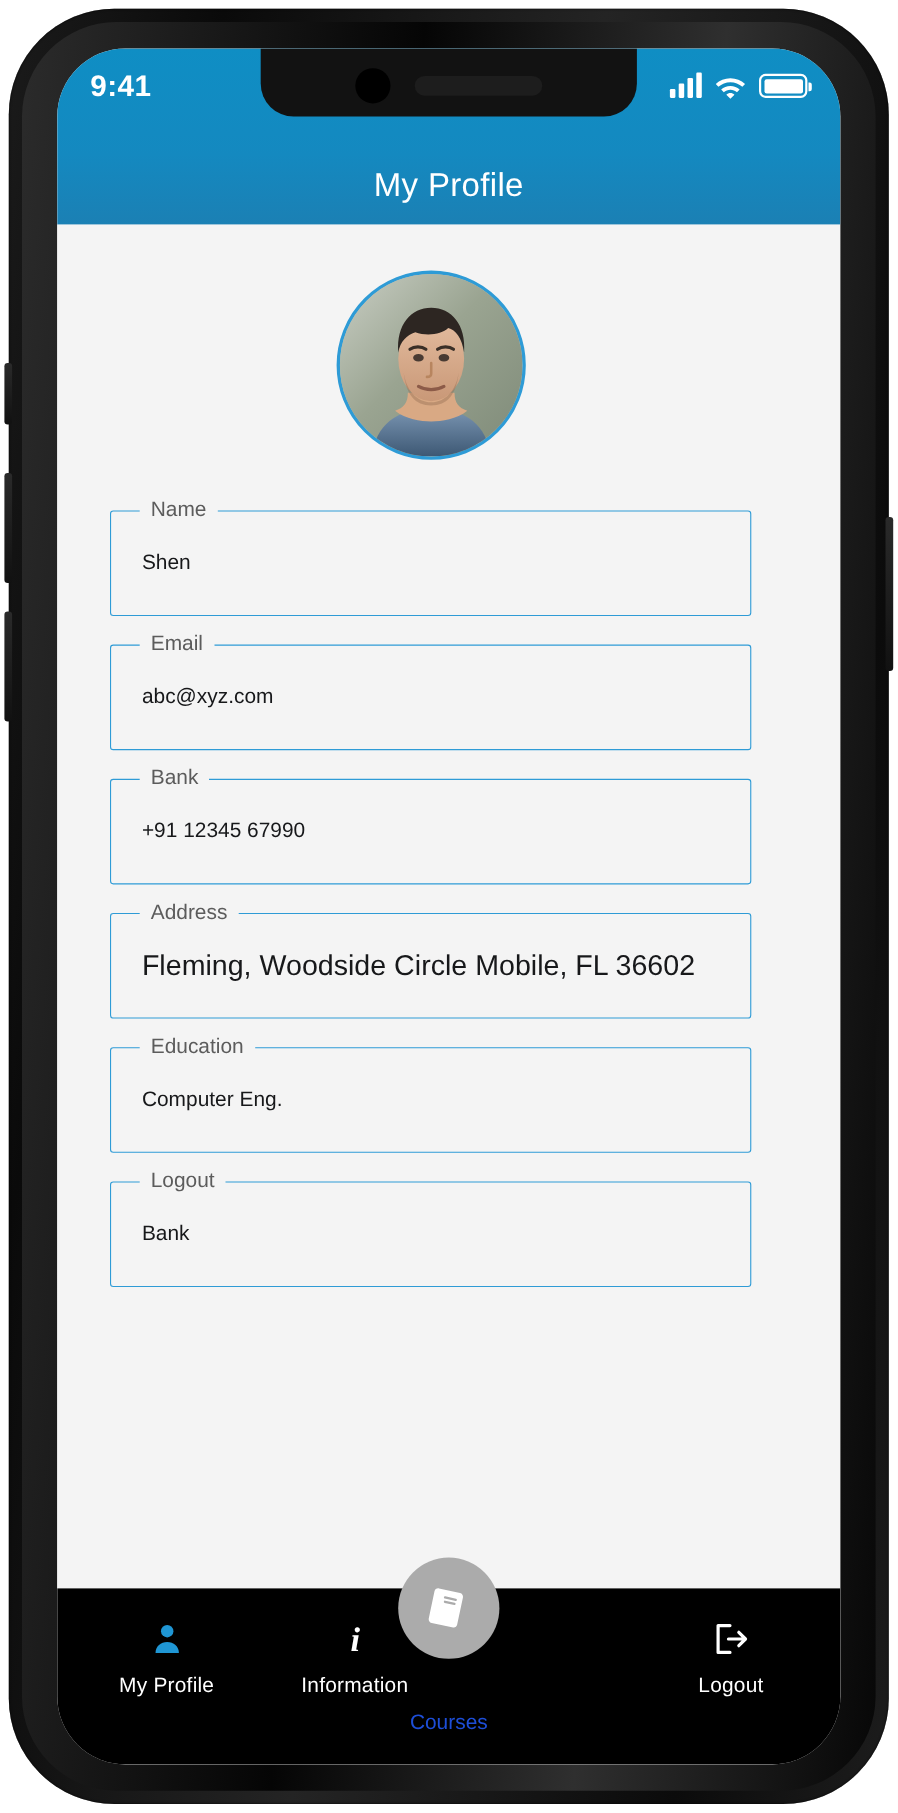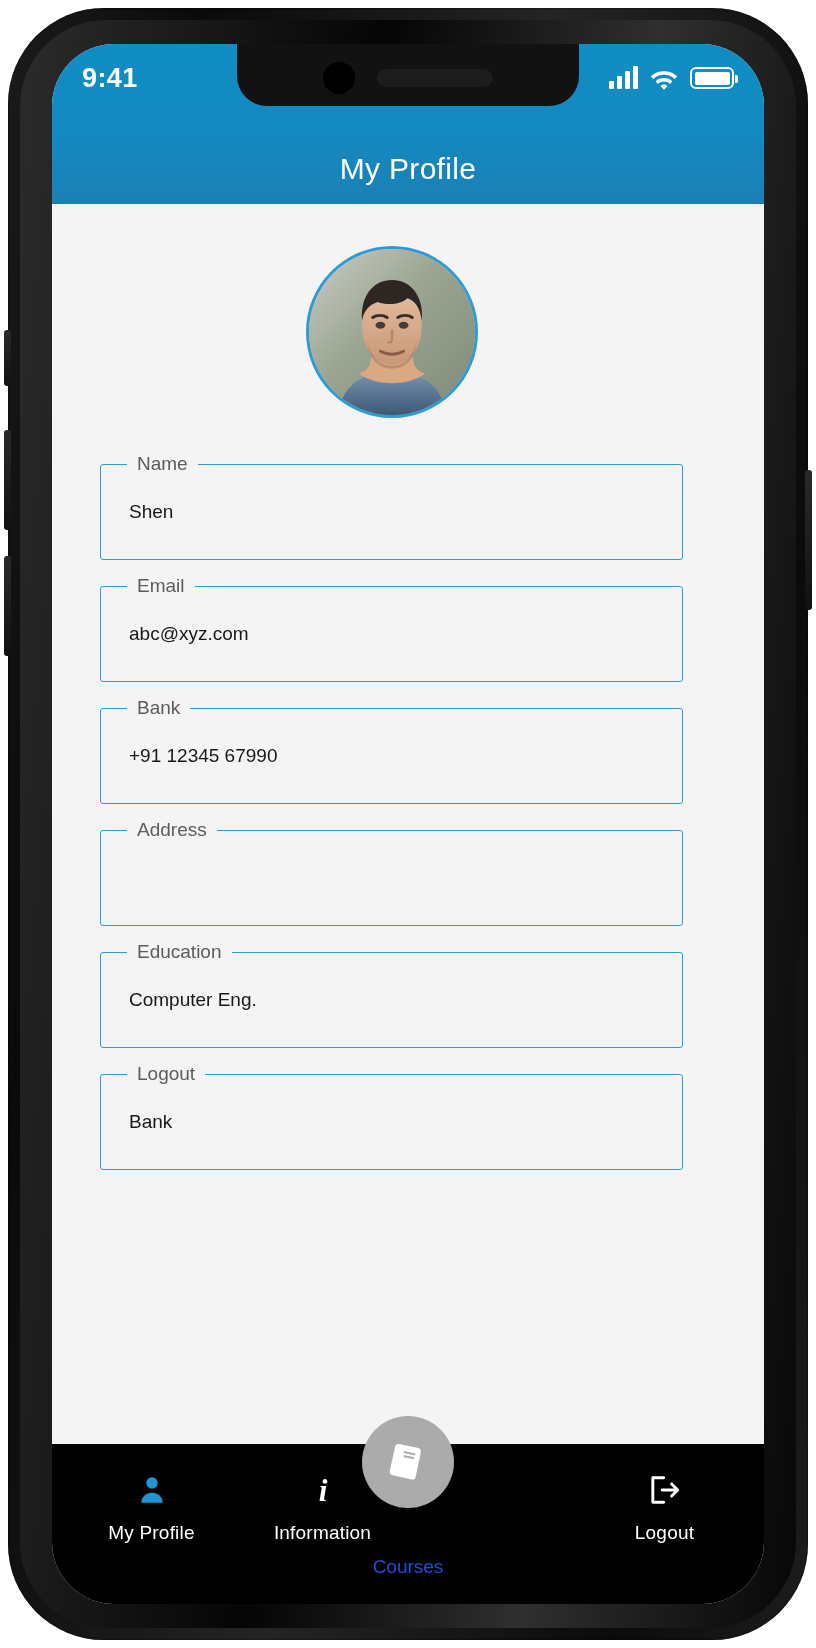--- a/index.html
+++ b/index.html
@@ -228,20 +228,21 @@
           <div class="field-value">abc@xyz.com</div>
         </div>
 
         <div class="field">
           <div class="field-label">Bank</div>
           <div class="field-value">+91 12345 67990</div>
         </div>
 
         <div class="field addr">
           <div class="field-label">Address</div>
+          <div class="field-value">Fleming, Woodside Circle Mobile, FL 36602</div>
         </div>
 
         <div class="field">
           <div class="field-label">Education</div>
           <div class="field-value">Computer Eng.</div>
         </div>
 
         <div class="field">
           <div class="field-label">Logout</div>
           <div class="field-value">Bank</div>

